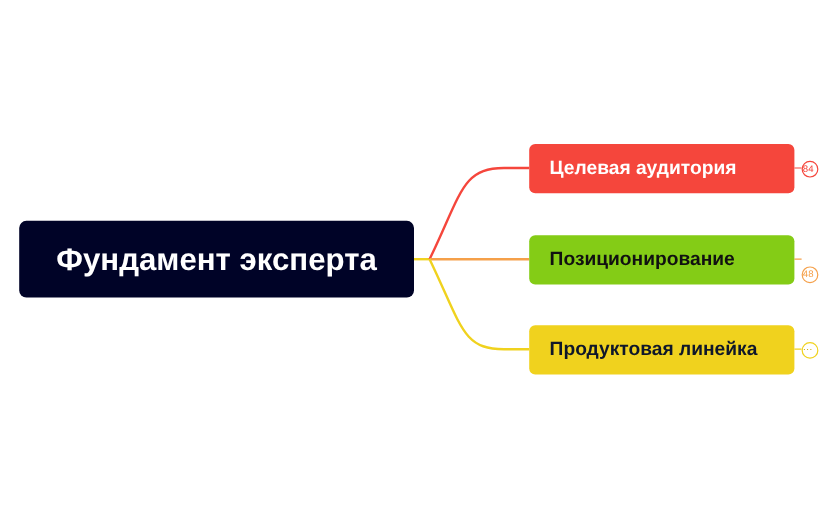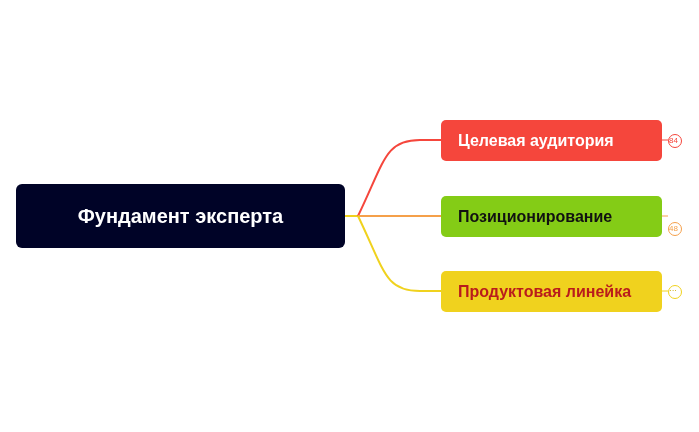--- a/index.html
+++ b/index.html
@@ -1,24 +1,24 @@
 <!DOCTYPE html>
 <html><head>
 <meta charset="utf-8">
 <style>
   html, body { margin:0; padding:0; background:#ffffff; }
   body { width:699px; height:432px; position:relative; overflow:hidden;
          font-family:"Liberation Sans", "DejaVu Sans", sans-serif; }
   .node { position:absolute; box-sizing:border-box; display:flex; align-items:center; border-radius:6px; }
   .root { left:16px; top:184px; width:329px; height:64px; background:#000327;
-          color:#fff; font-weight:bold; font-size:20px; justify-content:center; }
+          color:#fff; font-weight:bold; font-size:26px; justify-content:center; }
   .child { left:441px; width:221px; height:41px; font-weight:bold; font-size:16px; padding-left:17px; border-radius:5px; }
   .c1 { top:120px; background:#f5463c; color:#ffffff; }
   .c2 { top:196px; background:#84cc16; color:#111; }
-  .c3 { top:271px; background:#f0d21e; color:#b91c1c; }
+  .c3 { top:271px; background:#f0d21e; color:#0f172a; }
   .badge { position:absolute; width:14px; height:14px; border-radius:50%; background:#fff;
            box-sizing:border-box; border:1px solid; font-size:8px; line-height:12px; 
            font-family:"Liberation Sans", sans-serif; }
   .b1 { left:668px; top:134px; border-color:#f5463c; color:#f5463c; }
   .b2 { left:668px; top:222px; border-color:#f5a04a; color:#f5a04a; }
   .b3 { left:668px; top:285px; border-color:#f0d21e; color:#c9a800; line-height:9px; }
   svg.links { position:absolute; left:0; top:0; }
 </style>
 </head>
 <body>

